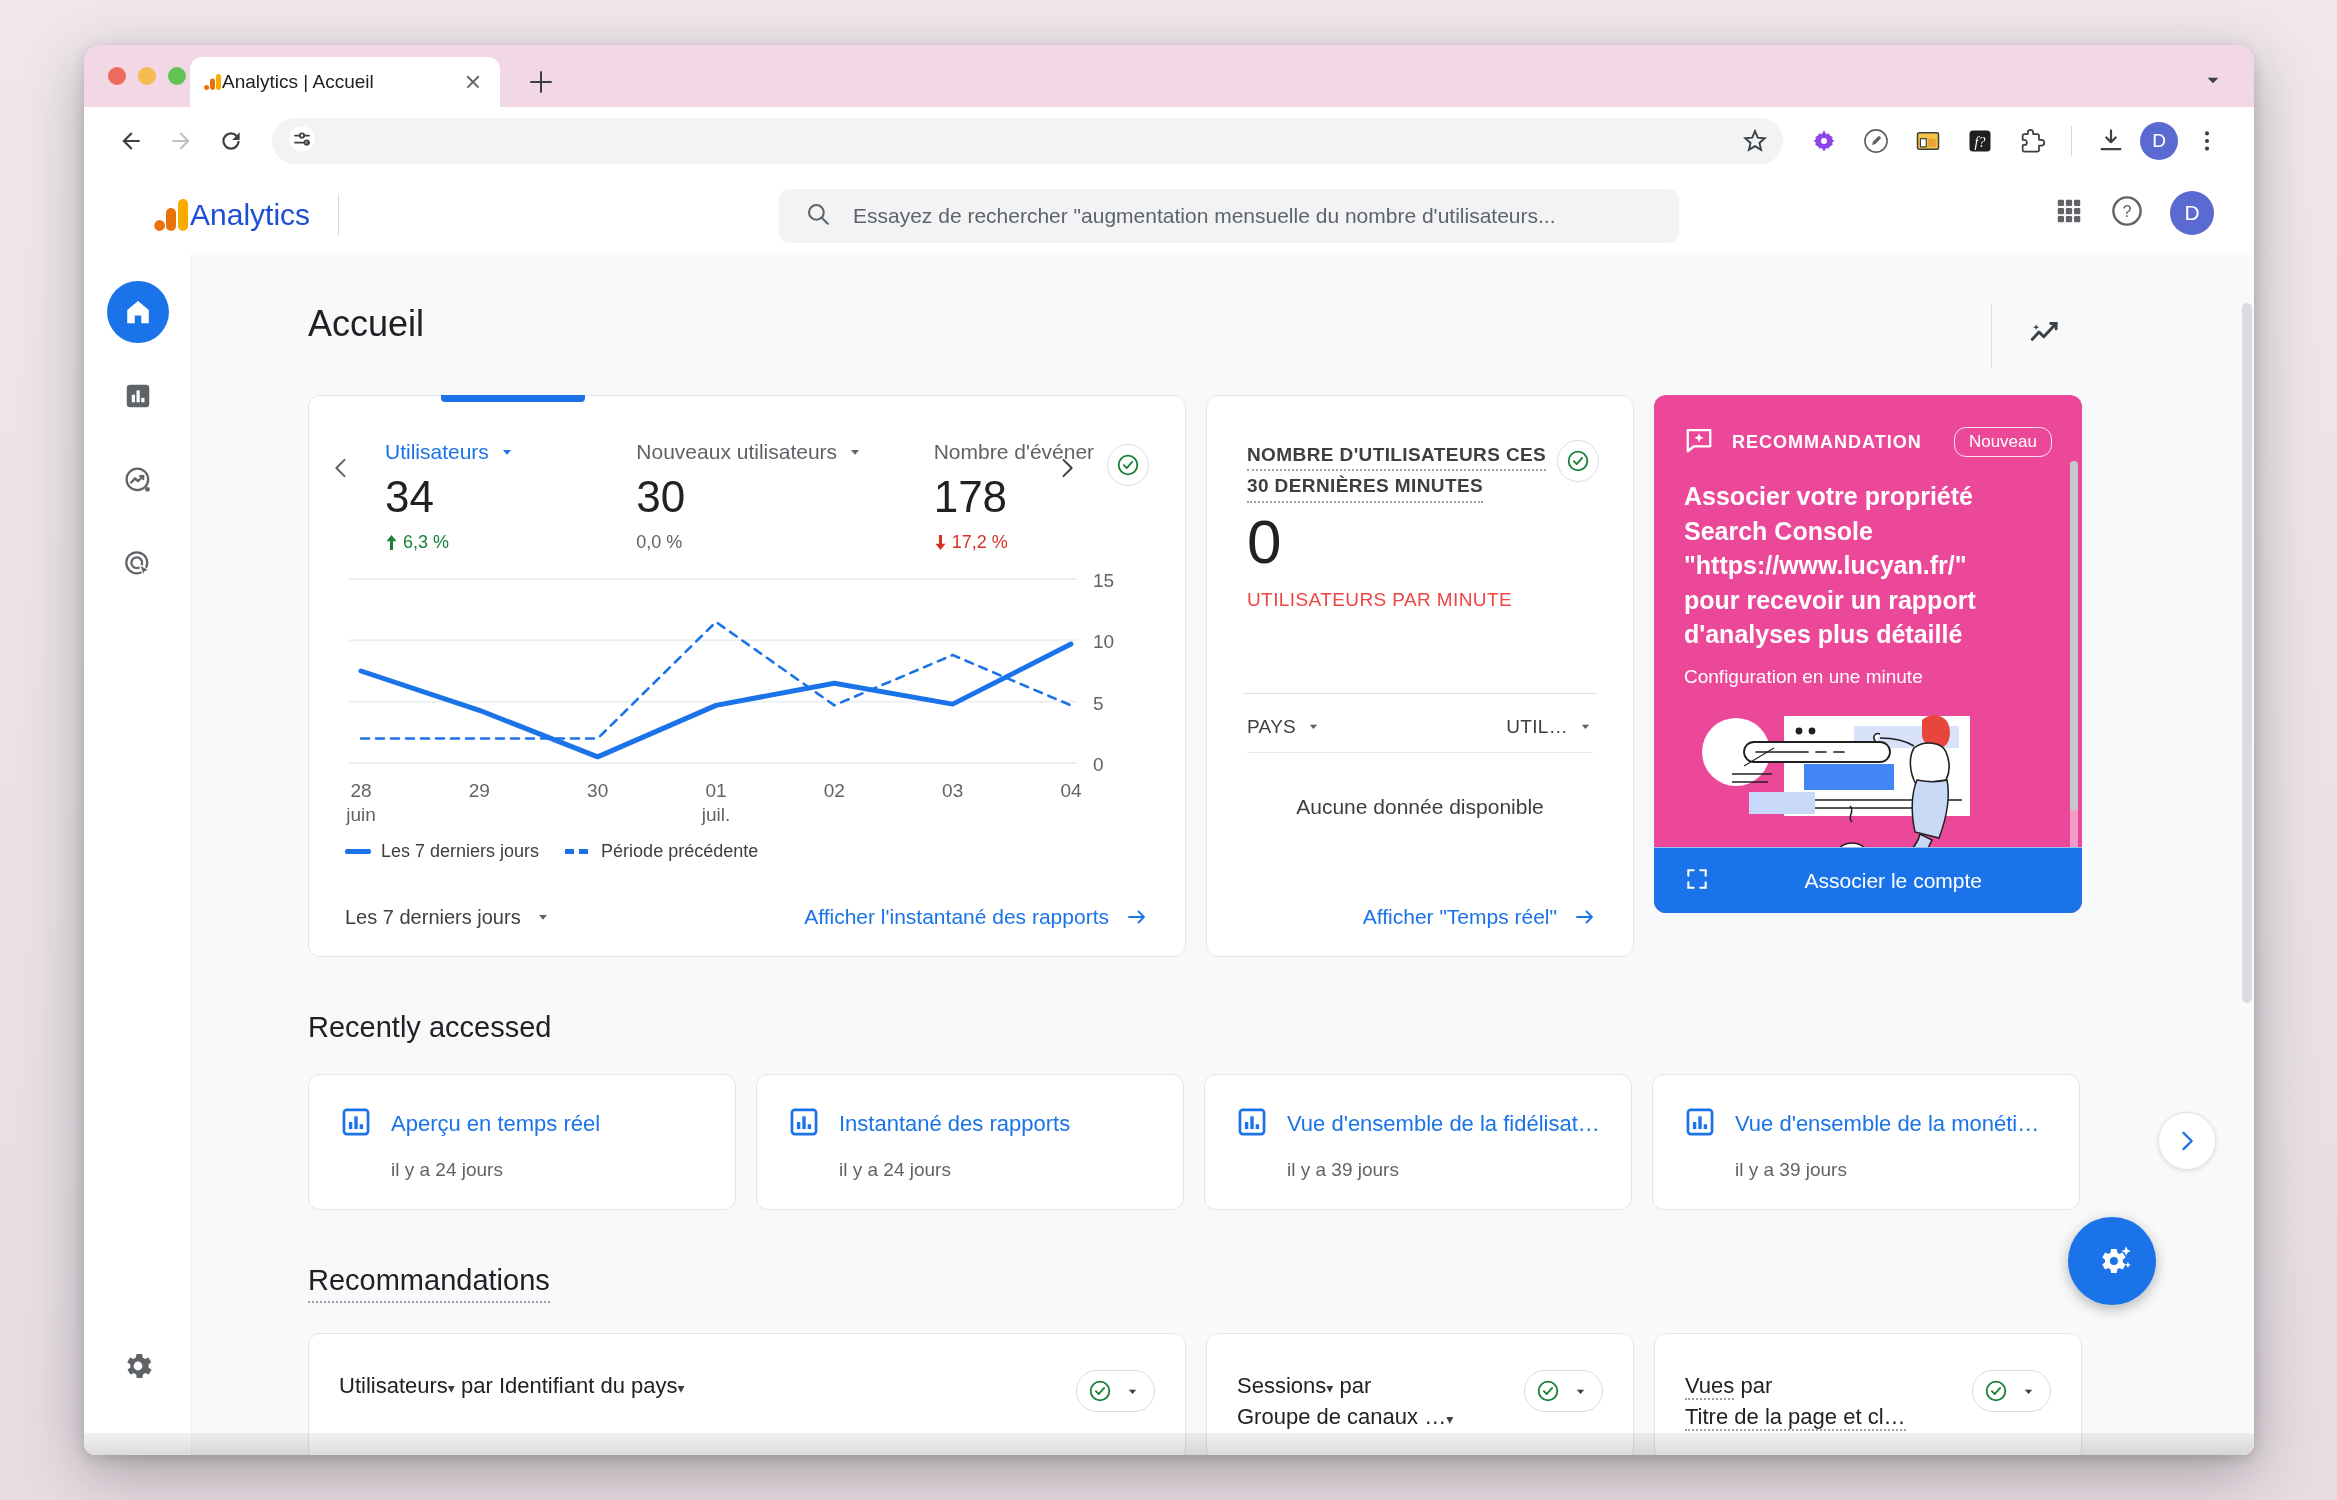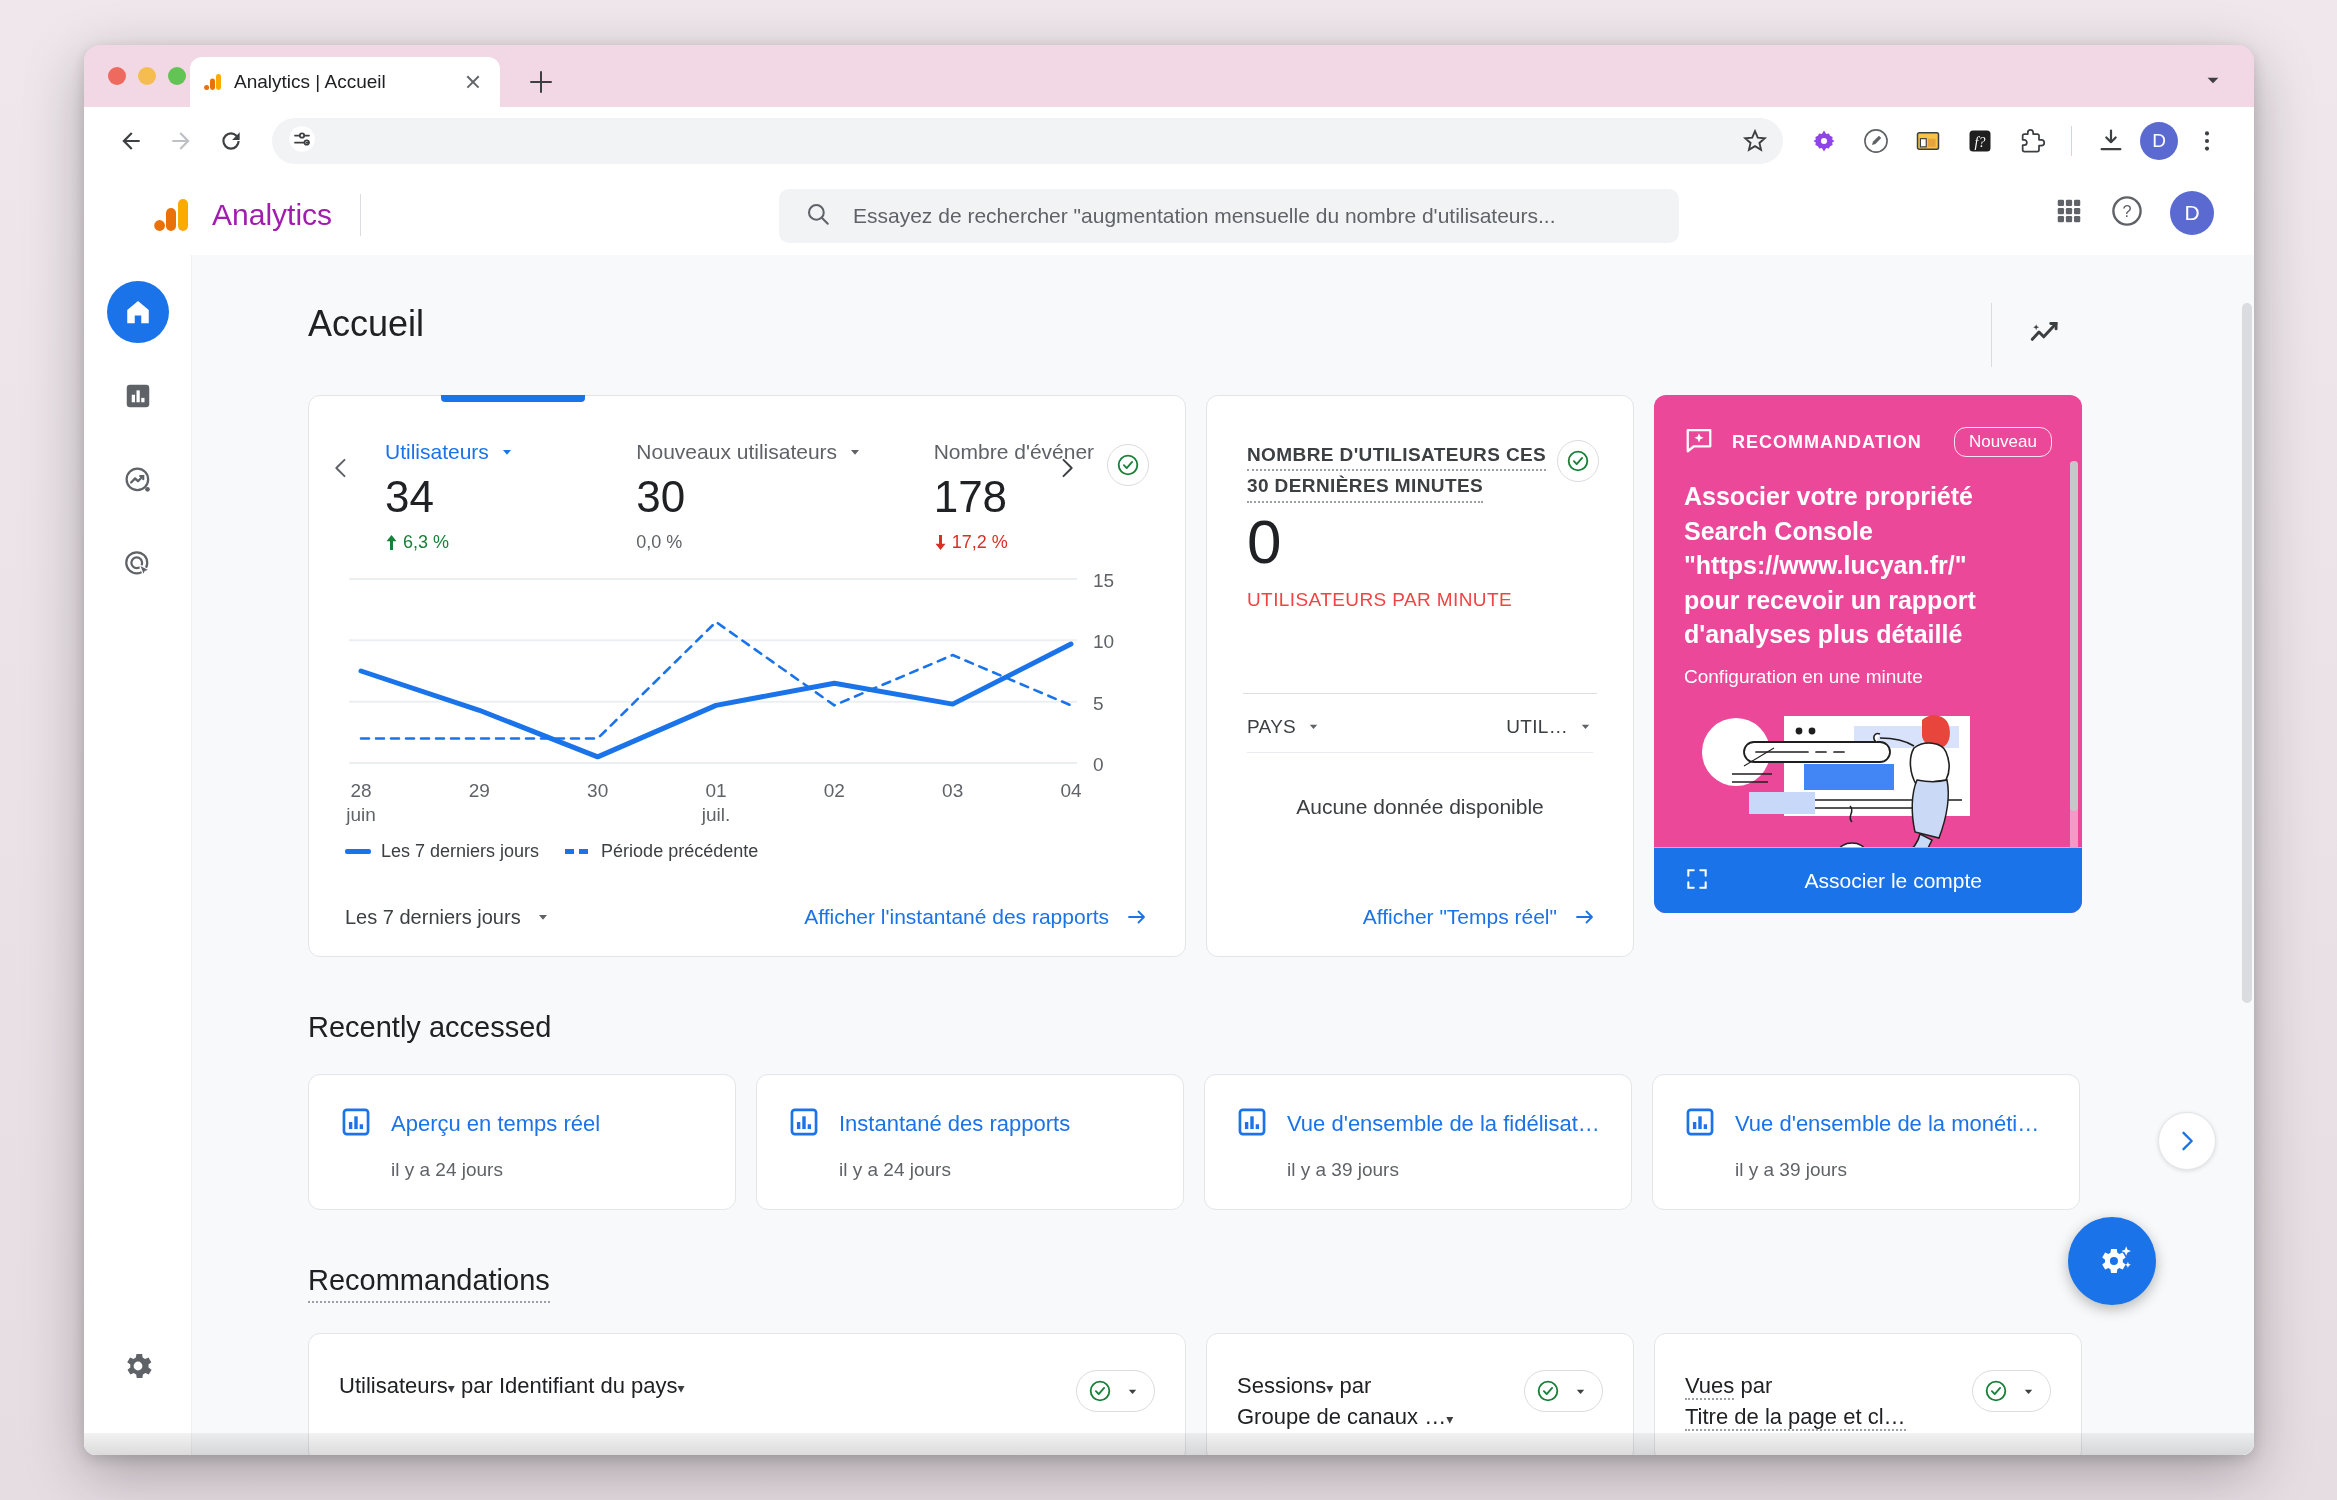--- a/index.html
+++ b/index.html
@@ -29,21 +29,21 @@
   }
   .traffic { position:absolute; left: 24px; top: 22px; display:flex; gap:12px; }
   .dot { width: 18px; height: 18px; border-radius: 50%; }
   .dot.r { background:#ee6a5f; } .dot.y { background:#f5bd4f; } .dot.g { background:#61c454; }
 
   .tab {
     position: absolute; left: 106px; top: 12px;
     width: 310px; height: 50px;
     background: #fff;
     border-radius: 12px 12px 0 0;
-    display: flex; align-items: center; gap: 12px;
+    display: flex; align-items: center; 
     padding: 0 14px;
   }
   .tab-favicon { width: 18px; height: 18px; position: relative; flex: none; }
   .tab-title { font-size: 19px; color: #202124; white-space: nowrap; overflow: hidden; flex: 1; }
   .tab-close { width: 26px; height: 26px; position: relative; flex: none; opacity:.8;}
   .tab-close:before, .tab-close:after {
     content:''; position:absolute; left:5px; top:12px; width:16px; height:1.8px; background:#3c4043;
   }
   .tab-close:before { transform: rotate(45deg);} .tab-close:after { transform: rotate(-45deg);}
   .newtab { position:absolute; left: 440px; top: 20px; width:34px; height:34px; }
@@ -81,21 +81,21 @@
   .viewport {
     position: absolute; left:0; top: 130px; right: 0; bottom: 0;
     background: #fff;
     overflow: hidden;
   }
   .ga-header {
     height: 80px; display:flex; align-items:center; background:#fff;
     padding-left: 70px; position: relative;
   }
   .ga-logo { width: 36px; height: 34px; position: relative; flex:none; }
-  .ga-title { font-size: 30px; color: #a21caf; margin-left: 22px; font-weight:400;}
+  .ga-title { font-size: 30px; color: #1d4ed8; font-weight:400;}
   .ga-sep { width:1px; height:42px; background:#dadce0; margin-left: 28px; }
   .ga-search {
     position:absolute; left: 695px; top: 14px;
     width: 900px; height: 54px; background: #f1f3f4; border-radius: 10px;
     display:flex; align-items:center; gap: 22px; padding: 0 26px;
   }
   .ga-search-ph { font-size: 21px; color: #5f6368; white-space:nowrap; overflow:hidden;}
   .ga-hdr-right { position:absolute; right: 40px; top: 16px; display:flex; align-items:center; gap:26px;}
   .ga-avatar { width:44px;height:44px;border-radius:50%;background:#5b6ad0;color:#fff;
                display:flex;align-items:center;justify-content:center;font-size:21px;}

